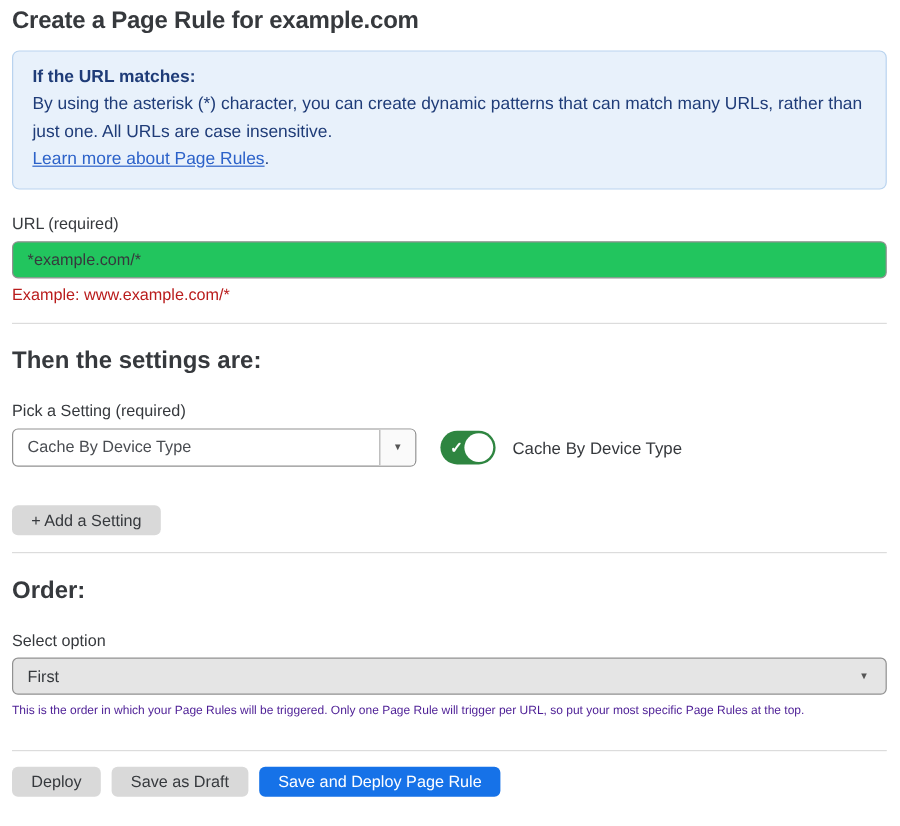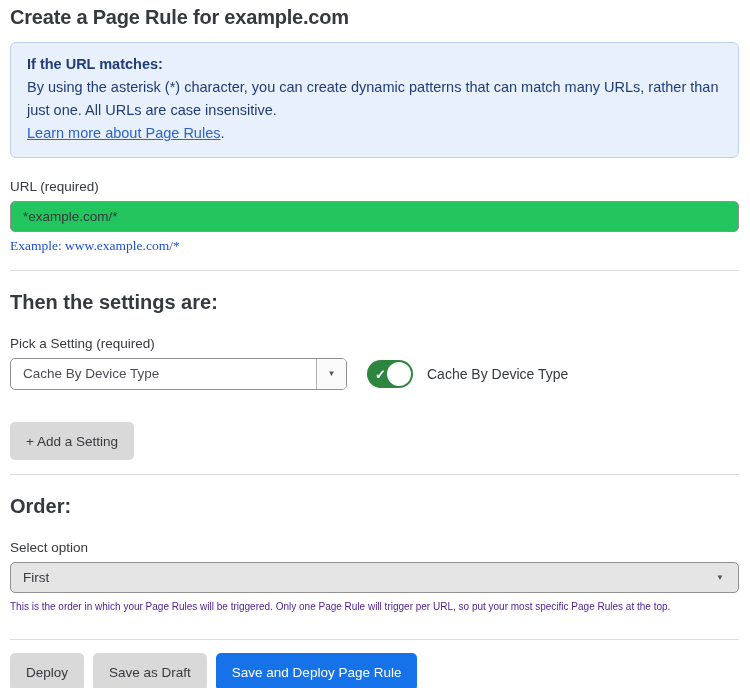--- a/index.html
+++ b/index.html
@@ -32,21 +32,21 @@
   .info-link { color: #2c62c9; text-decoration: underline; cursor: pointer; }
 
   
   .field-label { display: block; font-size: 13.5px; color: #36393d; margin: 0 0 7px 0; }
   .text-input {
     width: 100%; height: 31px;
     border: 1px solid #919191; border-radius: 5px;
     padding: 0 12px; font-size: 13.5px; color: #36393d;
     font-family: inherit; background: #22c55e; outline: none;
   }
-  .hint { font-size: 13.5px; color: #1d4ed8; margin: 6px 0 0 0; font-family: Liberation Serif, serif; }
+  .hint { font-size: 13.5px; color: #b91c1c; margin: 6px 0 0 0; }
 
   .divider { border: none; border-top: 1px solid #dcdcdc; margin: 0; }
   .divider.d1 { margin-top: 16px; }
   .divider.d2 { margin-top: 14px; }
   .divider.d3 { margin-top: 22px; }
 
   .section-heading {
     font-size: 20px; font-weight: 700; color: #36393d;
     margin: 20px 0 22px 0;
   }
@@ -82,21 +82,21 @@
     color: #fff; font-size: 13px; font-weight: 700; line-height: 1;
   }
   .toggle-knob {
     position: absolute; right: 2px; top: 2px;
     width: 24px; height: 24px; border-radius: 50%; background: #fff;
   }
   .toggle-label { margin-left: 14px; font-size: 14px; color: #36393d; }
 
   
   .btn {
-    height: 38px; border: none; border-radius: 5px;
+    height: 25px; border: none; border-radius: 5px;
     font-size: 13.5px; font-family: inherit; cursor: pointer;
     padding: 0 16px; color: #36393d;
   }
   .btn-gray { background: #d9d9d9; }
   .btn-blue { background: #1672e8; color: #ffffff; }
   .add-setting-btn { margin-top: 32px; display: inline-block; }
 
   
   .select-box {
     display: flex; align-items: center; justify-content: space-between;

